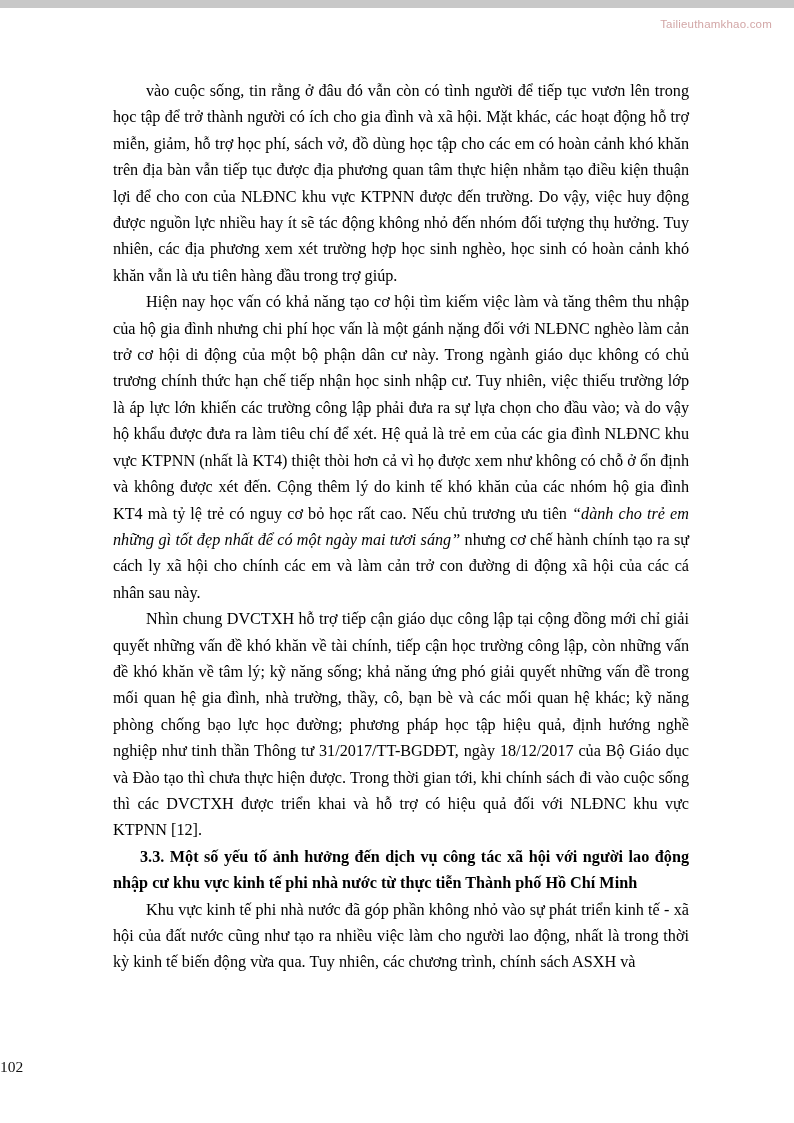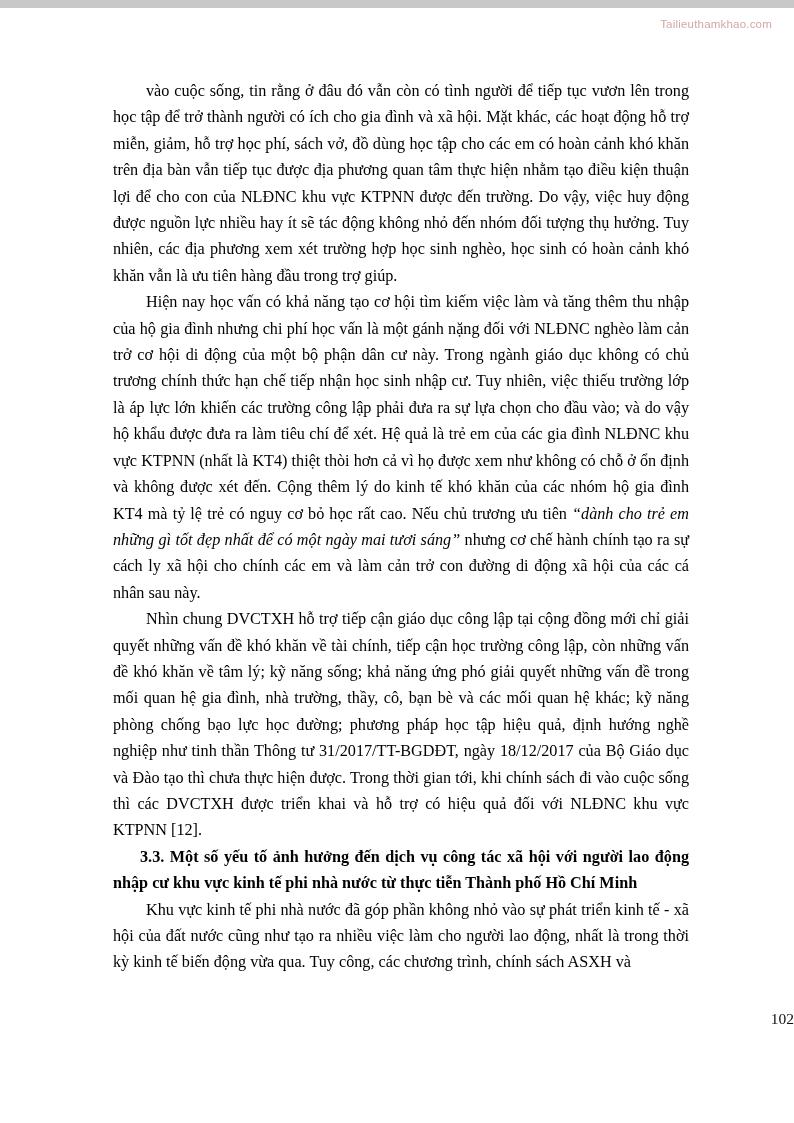--- a/index.html
+++ b/index.html
@@ -51,24 +51,24 @@
     font-weight: bold;
     text-indent: 27px;
     margin-top: 0;
     font-family: Liberation Serif, serif;
   }
   .italic {
     font-style: italic;
   }
   .pagenum {
     position: absolute;
-    top: 1002px;
+    top: 1050px;
     left: 0;
     width: 794px;
-    text-align: right;
+    text-align: left;
     font-size: 15.5px;
     color: #101010;
   }
 </style>
 </head>
 <body>
 
 <div class="page">
 
   <div class="watermark">Tailieuthamkhao.com</div>
@@ -76,19 +76,19 @@
   <div class="content">
 
     <p class="indent">vào cuộc sống, tin rằng ở đâu đó vẫn còn có tình người để tiếp tục vươn lên trong học tập để trở thành người có ích cho gia đình và xã hội. Mặt khác, các hoạt động hỗ trợ miễn, giảm, hỗ trợ học phí, sách vở, đồ dùng học tập cho các em có hoàn cảnh khó khăn trên địa bàn vẫn tiếp tục được địa phương quan tâm thực hiện nhằm tạo điều kiện thuận lợi để cho con của NLĐNC khu vực KTPNN được đến trường. Do vậy, việc huy động được nguồn lực nhiều hay ít sẽ tác động không nhỏ đến nhóm đối tượng thụ hưởng. Tuy nhiên, các địa phương xem xét trường hợp học sinh nghèo, học sinh có hoàn cảnh khó khăn vẫn là ưu tiên hàng đầu trong trợ giúp.</p>
 
     <p class="indent"><span>Hiện nay học vấn có khả năng tạo cơ hội tìm kiếm việc làm và tăng thêm thu nhập của hộ gia đình nhưng chi phí học vấn là một gánh nặng đối với NLĐNC nghèo làm cản trở cơ hội di động của một bộ phận dân cư này. Trong ngành giáo dục không có chủ trương chính thức hạn chế tiếp nhận học sinh nhập cư. Tuy nhiên, việc thiếu trường lớp là áp lực lớn khiến các trường công lập phải đưa ra sự lựa chọn cho đầu vào; và do vậy hộ khẩu được đưa ra làm tiêu chí để xét. Hệ quả là trẻ em của các gia đình NLĐNC khu vực KTPNN (nhất là KT4) thiệt thòi hơn cả vì họ được xem như không có chỗ ở ổn định và không được xét đến. Cộng thêm lý do kinh tế khó khăn của các nhóm hộ gia đình KT4 mà tỷ lệ trẻ có nguy cơ bỏ học rất cao. Nếu chủ trương ưu tiên </span><span class="italic">“dành cho trẻ em những gì tốt đẹp nhất để có một ngày mai tươi sáng”</span><span> nhưng cơ chế hành chính tạo ra sự cách ly xã hội cho chính các em và làm cản trở con đường di động xã hội của các cá nhân sau này.</span></p>
 
     <p class="indent">Nhìn chung DVCTXH hỗ trợ tiếp cận giáo dục công lập tại cộng đồng mới chỉ giải quyết những vấn đề khó khăn về tài chính, tiếp cận học trường công lập, còn những vấn đề khó khăn về tâm lý; kỹ năng sống; khả năng ứng phó giải quyết những vấn đề trong mối quan hệ gia đình, nhà trường, thầy, cô, bạn bè và các mối quan hệ khác; kỹ năng phòng chống bạo lực học đường; phương pháp học tập hiệu quả, định hướng nghề nghiệp như tinh thần Thông tư 31/2017/TT-BGDĐT, ngày 18/12/2017 của Bộ Giáo dục và Đào tạo thì chưa thực hiện được. Trong thời gian tới, khi chính sách đi vào cuộc sống thì các DVCTXH được triển khai và hỗ trợ có hiệu quả đối với NLĐNC khu vực KTPNN [12].</p>
 
     <p class="heading">3.3. Một số yếu tố ảnh hưởng đến dịch vụ công tác xã hội với người lao động nhập cư khu vực kinh tế phi nhà nước từ thực tiễn Thành phố Hồ Chí Minh</p>
 
-    <p class="indent">Khu vực kinh tế phi nhà nước đã góp phần không nhỏ vào sự phát triển kinh tế - xã hội của đất nước cũng như tạo ra nhiều việc làm cho người lao động, nhất là trong thời kỳ kinh tế biến động vừa qua. Tuy công, các chương trình, chính sách ASXH và</p>
+    <p class="indent">Khu vực kinh tế phi nhà nước đã góp phần không nhỏ vào sự phát triển kinh tế - xã hội của đất nước cũng như tạo ra nhiều việc làm cho người lao động, nhất là trong thời kỳ kinh tế biến động vừa qua. Tuy nhiên, các chương trình, chính sách ASXH và</p>
 
   </div>
 
   <div class="pagenum">102</div>
 
 </div>
 
 </body></html>

